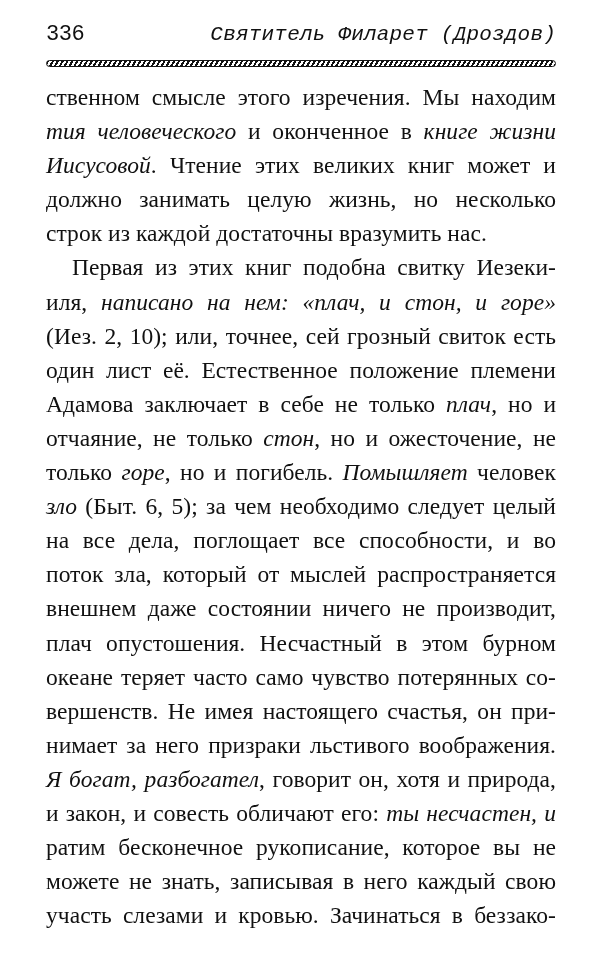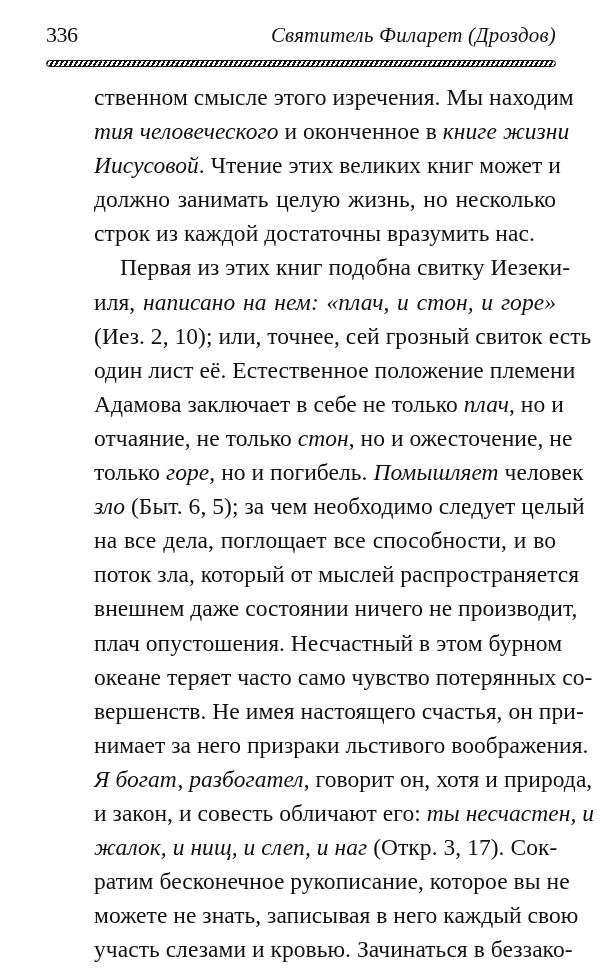--- a/index.html
+++ b/index.html
@@ -23,20 +23,21 @@
     }
     .header {
       position: absolute;
       top: 22px;
       left: 0;
       width: 510px;
       height: 30px;
       display: flex;
       justify-content: space-between;
       align-items: baseline;
+      font-family: Liberation Mono, monospace;
     }
     .page-number {
       font-size: 22px;
       letter-spacing: -0.5px;
     }
     .running-title {
       font-size: 21px;
       font-style: italic;
       letter-spacing: 0.2px;
     }
@@ -60,21 +61,20 @@
     }
     .line {
       display: block;
       height: 34.1px;
       line-height: 34.1px;
       font-size: 23.5px;
       white-space: nowrap;
       text-align: justify;
       text-align-last: justify;
       letter-spacing: 0.05px;
-      margin-left: 48px;
     }
     .line.last {
       text-align-last: left;
     }
     .line.indent {
       padding-left: 26px;
     }
     .it {
       font-style: italic;
     }
@@ -105,19 +105,18 @@
     <span class="line"><span class="it">зло</span><span> (Быт. 6, 5); за чем необходимо следует целый</span></span>
     <span class="line"><span>на все дела, поглощает все способности, и во</span></span>
     <span class="line"><span>поток зла, который от мыслей распространяется</span></span>
     <span class="line"><span>внешнем даже состоянии ничего не производит,</span></span>
     <span class="line"><span>плач опустошения. Несчастный в этом бурном</span></span>
     <span class="line"><span>океане теряет часто само чувство потерянных со-</span></span>
     <span class="line"><span>вершенств. Не имея настоящего счастья, он при-</span></span>
     <span class="line"><span>нимает за него призраки льстивого воображения.</span></span>
     <span class="line"><span class="it">Я богат, разбогател</span><span>, говорит он, хотя и природа,</span></span>
     <span class="line"><span>и закон, и совесть обличают его: </span><span class="it">ты несчастен, и</span></span>
-    <span class="line"><span class="it">жалок, и нищ, и слеп, и наг</span><span> (Откр. 3, 17). Сок-</span></span>
     <span class="line"><span>ратим бесконечное рукописание, которое вы не</span></span>
     <span class="line"><span>можете не знать, записывая в него каждый свою</span></span>
     <span class="line"><span>участь слезами и кровью. Зачинаться в беззако-</span></span>
 
   </div>
 </div>
 
 </body></html>

